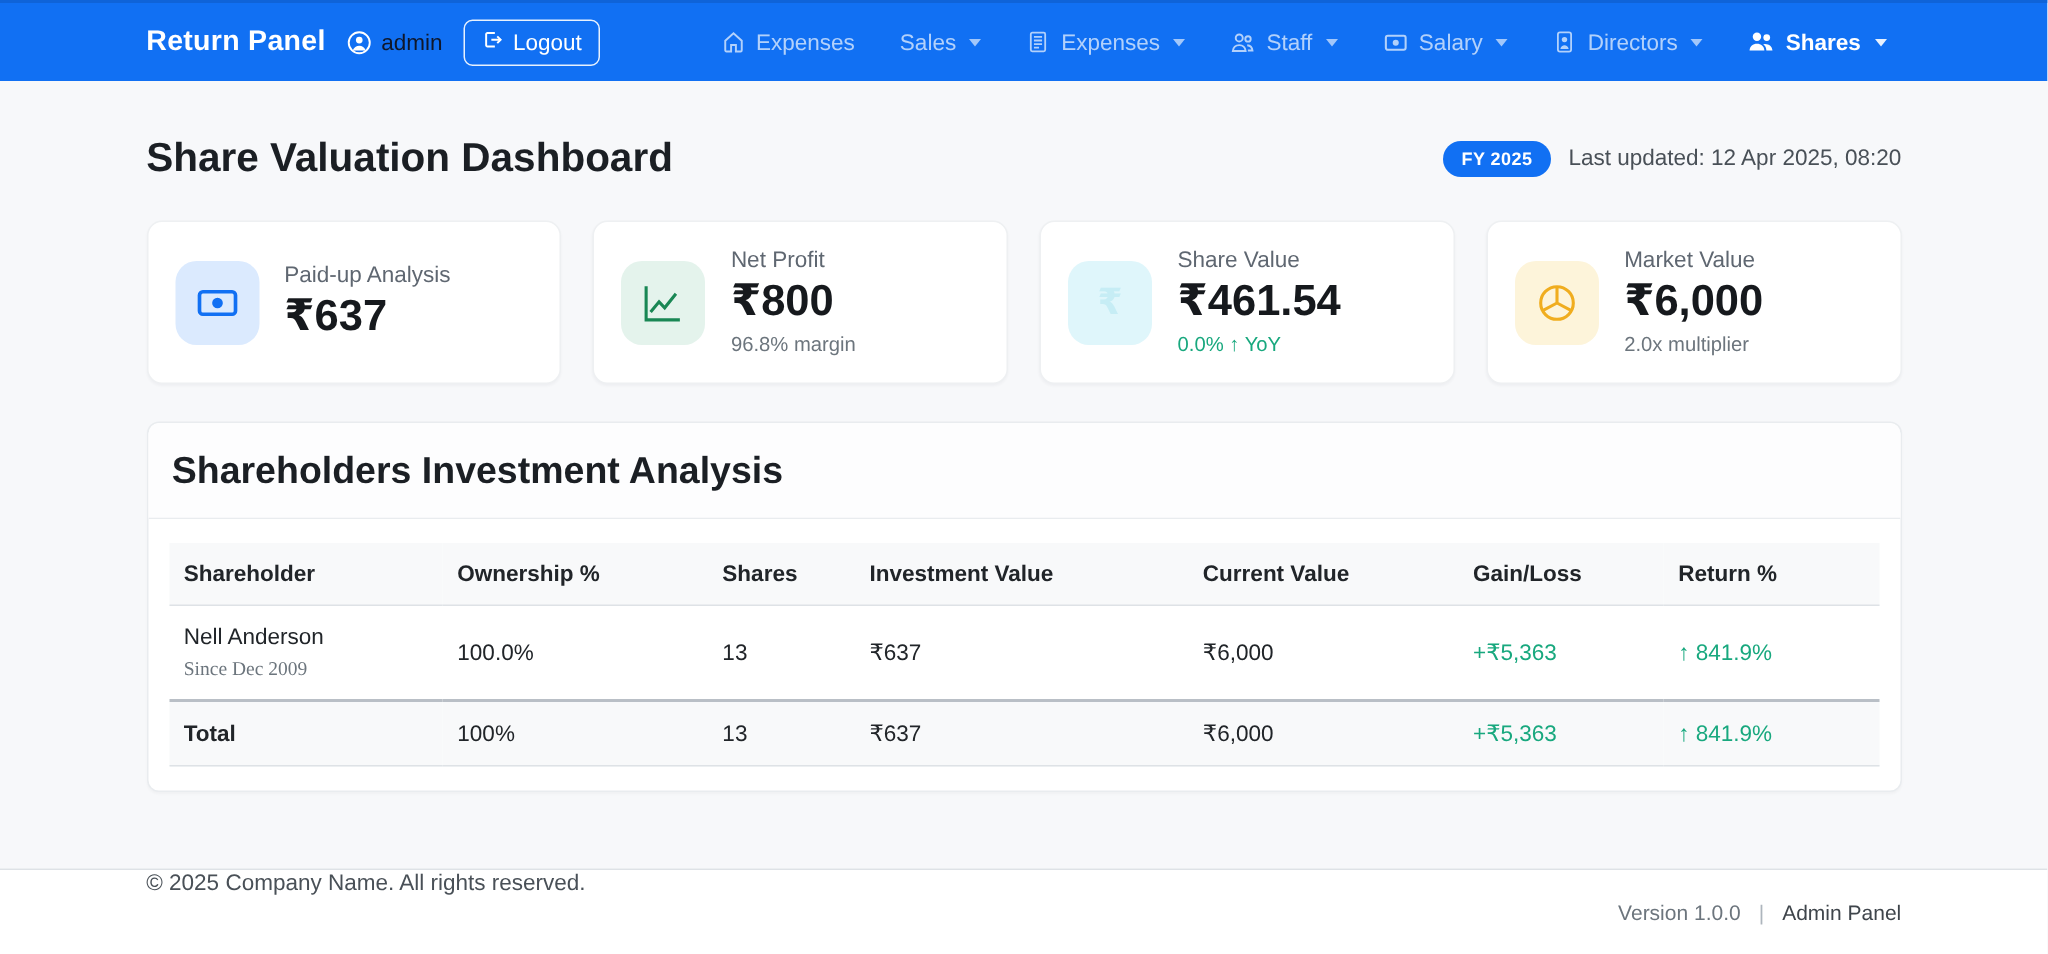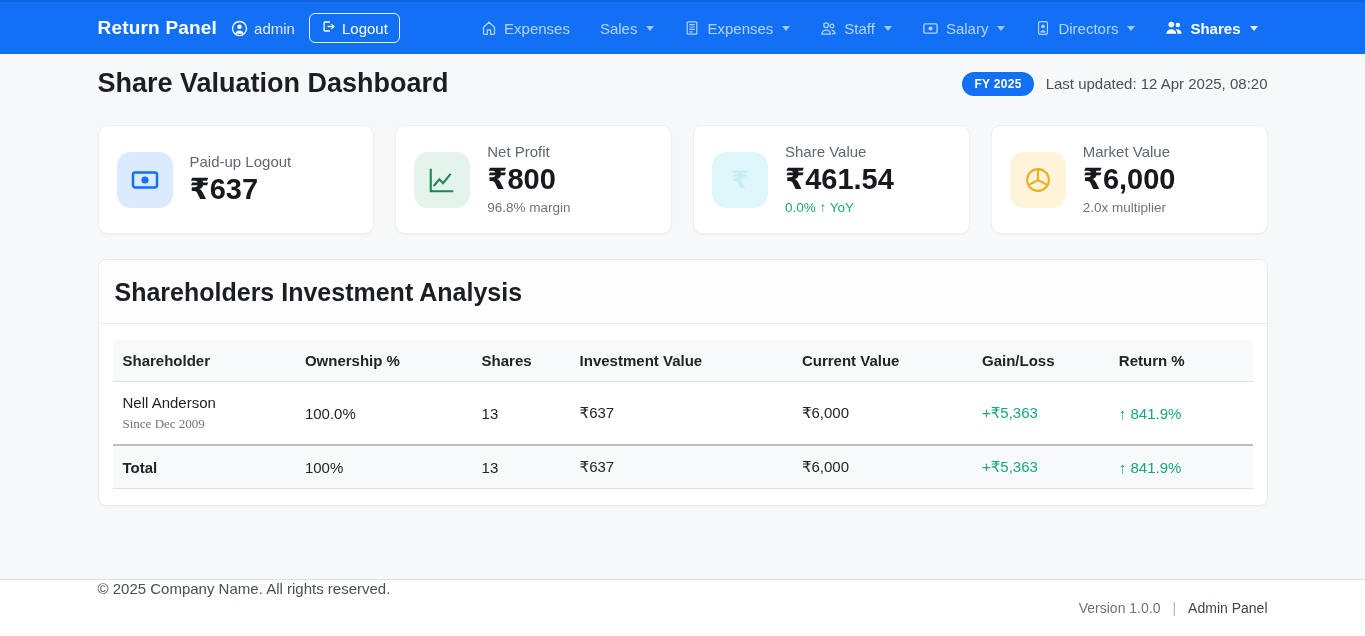--- a/index.html
+++ b/index.html
@@ -12,21 +12,21 @@
   .container { width:1170px; margin:0 auto; }
 
   
   .navbar {
     background:var(--accent,#1170f3);
     height:54px; flex:0 0 54px;
     border-top:2px solid #0f63d8;
   }
   .navbar .container { display:flex; align-items:center; height:100%; gap:14px; }
   .brand { color:#fff; font-size:19px; font-weight:700; letter-spacing:.2px; }
-  .nav-user { display:flex; align-items:center; gap:6px; color:#e5e5e5; font-size:15px; }
+  .nav-user { display:flex; align-items:center; gap:6px; color:#0f172a; font-size:15px; }
   .nav-user svg { display:block; }
   .logout-btn {
     display:flex; align-items:center; gap:6px;
     color:#fff; font-size:15px; background:transparent;
     border:1px solid rgba(255,255,255,.9); border-radius:6px;
     padding:5px 11px; cursor:pointer;
     font-family:inherit;
   }
   .nav-menu { display:flex; align-items:center; gap:10px; margin-left:auto; }
   .nav-item {
@@ -36,21 +36,21 @@
   }
   .nav-item.active { color:#fff; font-weight:700; }
   .nav-item svg { display:block; }
   .caret {
     width:0; height:0; margin-left:2px;
     border-left:4px solid transparent; border-right:4px solid transparent;
     border-top:5px solid currentColor; opacity:.9;
   }
 
   
-  .main { flex:1 1 auto; padding-top:14px; }
+  .main { flex:1 1 auto; padding-top:36px; }
   .page-head { display:flex; align-items:center; justify-content:space-between; margin-bottom:26px; }
   .page-title { font-size:27px; font-weight:600; color:#1b1f24; }
   .head-right { display:flex; align-items:center; gap:12px; }
   .fy-badge {
     background:var(--accent,#1170f3); color:#fff;
     font-size:12px; font-weight:700; letter-spacing:.3px;
     padding:5px 12px; border-radius:12px;
   }
   .last-updated { font-size:15px; color:#495057; }
 
@@ -225,21 +225,21 @@
     <div class="stats">
 
       <div class="stat-card">
         <div class="stat-icon blue">
           <svg width="30" height="30" viewBox="0 0 16 16" fill="none" stroke="currentColor" stroke-width="1.1">
             <rect x="1.6" y="4" width="12.8" height="8" rx="1.2" stroke-width="1.3"></rect>
             <circle cx="8" cy="8" r="1.9" fill="currentColor" stroke="none"></circle>
           </svg>
         </div>
         <div>
-          <div class="stat-label">Paid-up Logout</div>
+          <div class="stat-label">Paid-up Analysis</div>
           <div class="stat-value">₹637</div>
         </div>
       </div>
 
       <div class="stat-card">
         <div class="stat-icon green">
           <svg width="30" height="30" viewBox="0 0 16 16" fill="none" stroke="currentColor" stroke-width="1.1">
             <path d="M2 2v12h12"></path>
             <path d="M3.6 11.2 6.6 7.6l2 2.1 4-5"></path>
           </svg>

